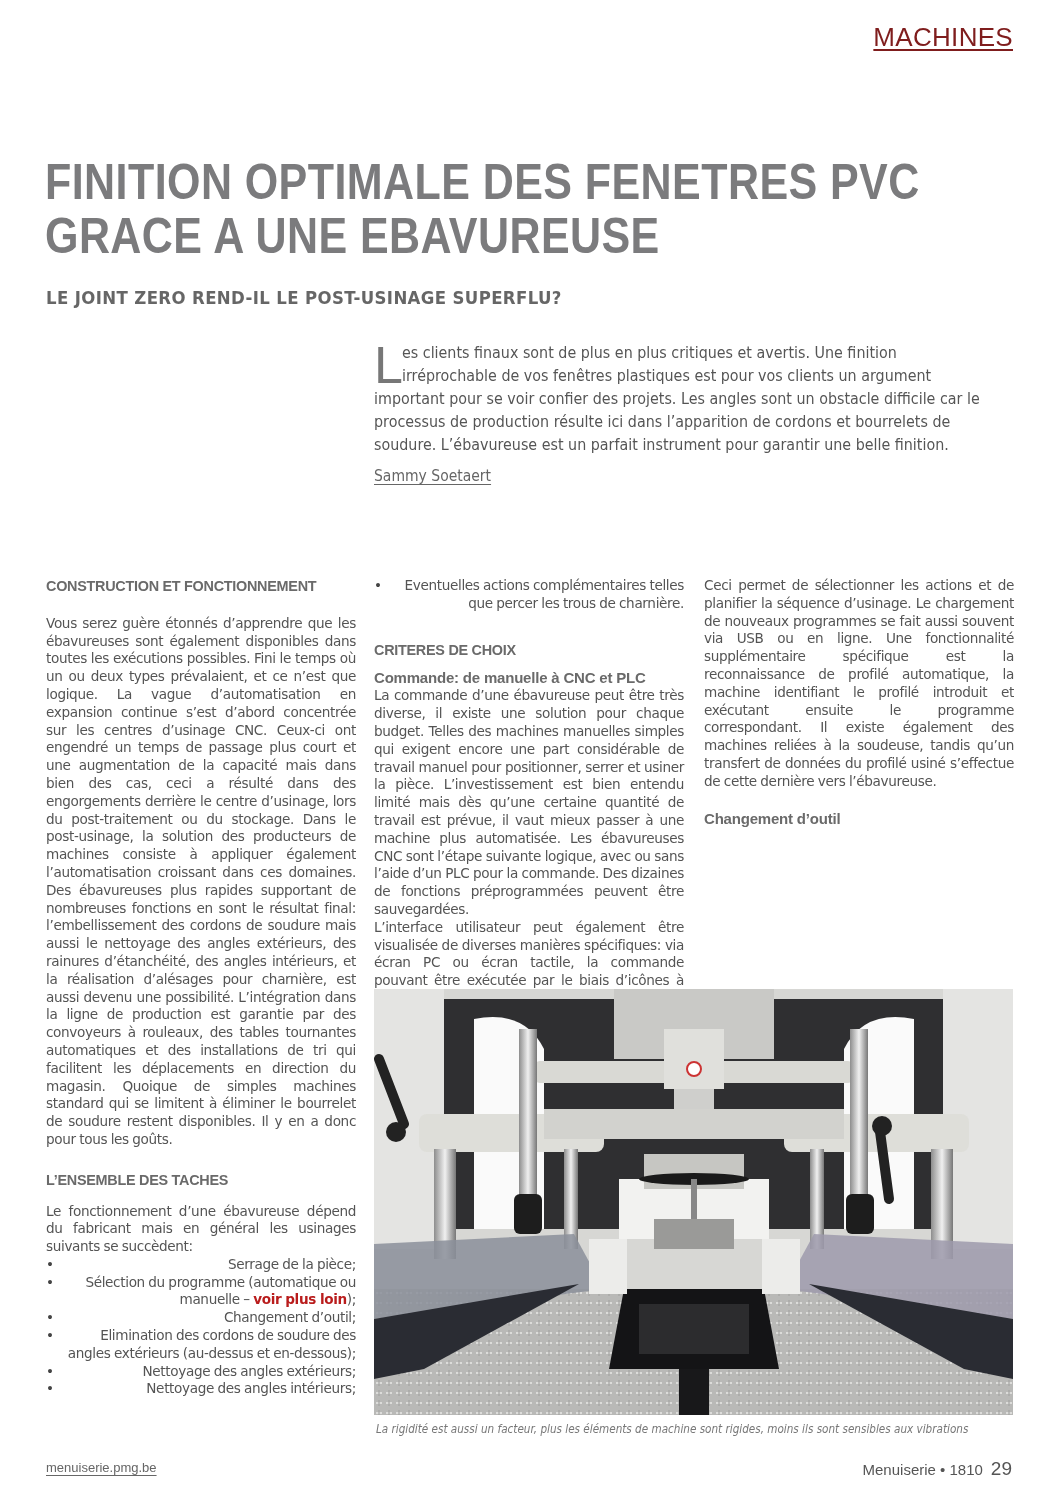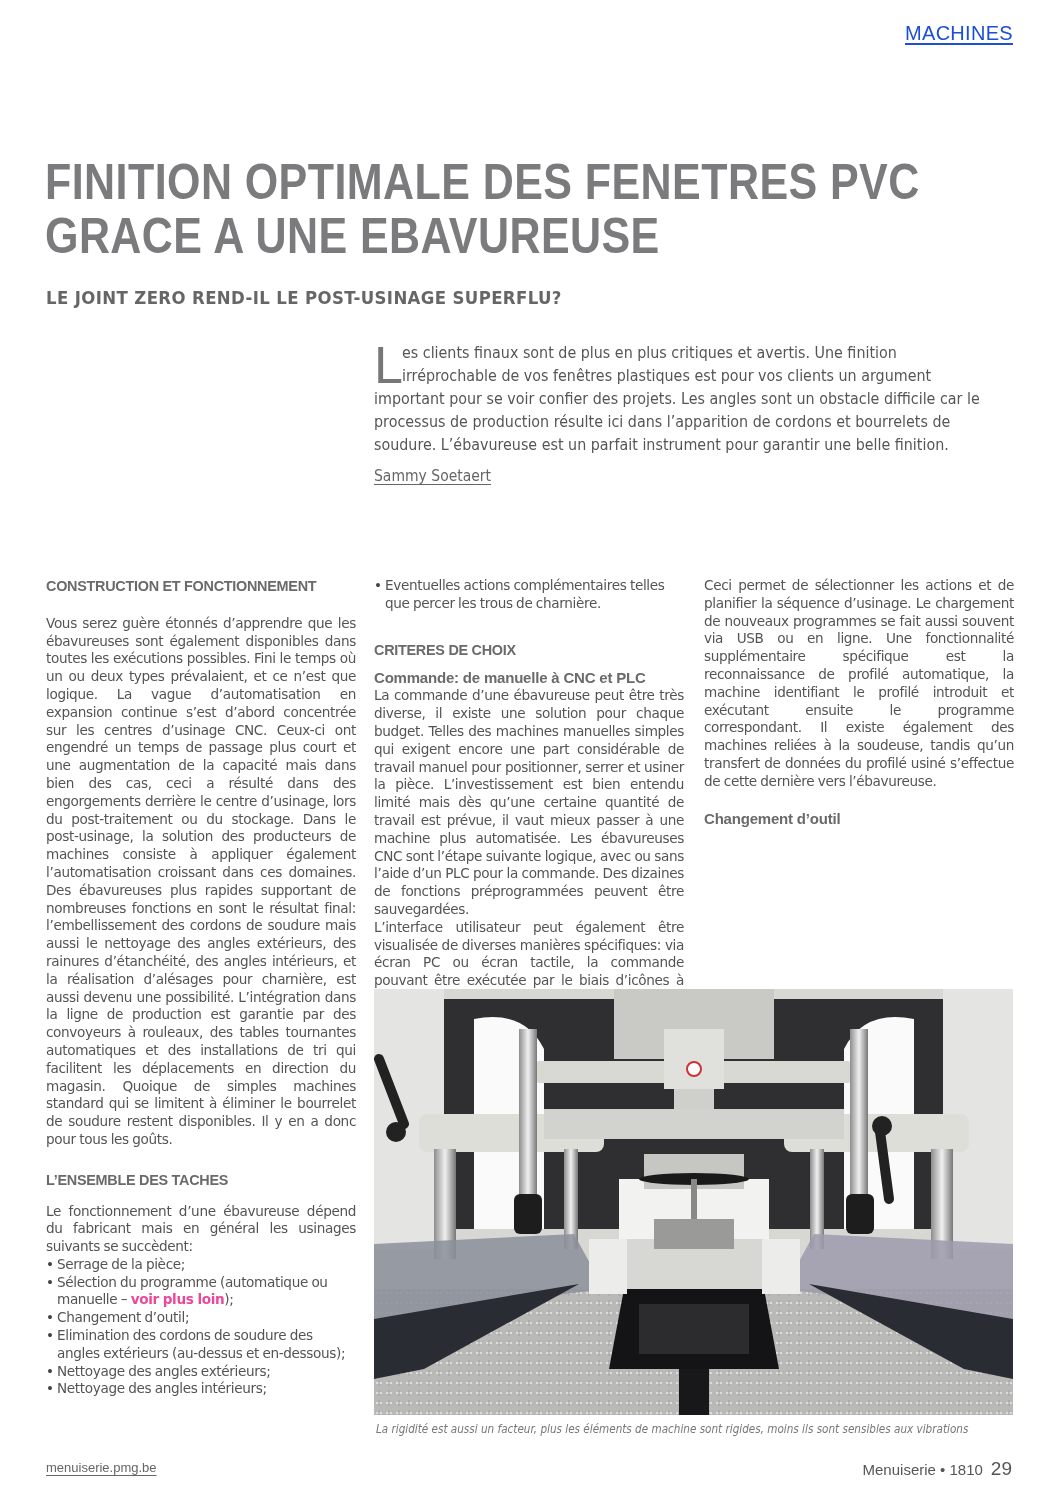--- a/index.html
+++ b/index.html
@@ -1,21 +1,21 @@
 <!DOCTYPE html>
 <html><head>
 <meta charset="utf-8">
 <style>
   * { box-sizing: border-box; margin: 0; padding: 0; }
   html, body { width: 1058px; height: 1496px; background: #ffffff; overflow: hidden; }
   body { position: relative; font-family: "DejaVu Sans", sans-serif; color: #4a4a4a; }
 
   .section-tag {
     position: absolute; right: 45px; top: 22px;
-    font-family: "Liberation Sans", sans-serif; font-size: 20px; color: #1d4ed8;
+    font-family: "Liberation Sans", sans-serif; font-size: 26px; color: #7f1d1d;
     text-decoration: underline; text-underline-offset: 3px; letter-spacing: 0.3px;
   }
 
   .title {
     position: absolute; left: 45px; top: 155px; width: 900px;
     font-family: "Liberation Sans", sans-serif; font-weight: bold;
     font-size: 50px; line-height: 54px; color: #7b7b7d;
     transform: scaleX(0.86); transform-origin: left top; letter-spacing: 0.5px;
   }
   .title span { display: block; white-space: nowrap; }
@@ -45,24 +45,24 @@
   .col { position: absolute; top: 577px; width: 310px;
     font-family: "DejaVu Sans", sans-serif; font-size: 13.6px; line-height: 17.8px; color: #545454; }
   .col1 { left: 46px; }
   .col2 { left: 374px; }
   .col3 { left: 704px; }
   .col p { text-align: justify; text-align-last: left; letter-spacing: -0.35px; word-spacing: -0.5px; }
   .col h3 { font-family: "Liberation Sans", sans-serif; font-weight: bold; font-size: 15.5px;
     color: #6a6a6a; letter-spacing: -0.3px; transform: scaleX(0.93); transform-origin: left top; white-space: nowrap; }
   .col h4 { font-family: "Liberation Sans", sans-serif; font-weight: bold; font-size: 15px;
     color: #6a6a6a; letter-spacing: -0.2px; line-height: 19px; }
-  .col ul { list-style: none; }
+  .col ul { list-style: none; text-align: right; }
   .col li { position: relative; padding-left: 11px; letter-spacing: -0.35px; word-spacing: -0.5px; }
   .col li::before { content: "•"; position: absolute; left: 0; top: 0; color: #444; }
-  .col b { color: #ec4899; }
+  .col b { color: #b91c1c; }
 
   .figure {
     position: absolute; left: 374px; top: 989px; width: 639px; height: 426px;
     background: linear-gradient(180deg, #e9e9e7 0%, #dcdcd9 55%, #bdbdbb 100%);
     overflow: hidden;
   }
   .caption {
     position: absolute; left: 376px; top: 1422px;
     font-family: "DejaVu Sans", sans-serif; font-style: italic; font-size: 11.6px; color: #777;
     white-space: nowrap; transform: scaleX(0.9); transform-origin: left top;

